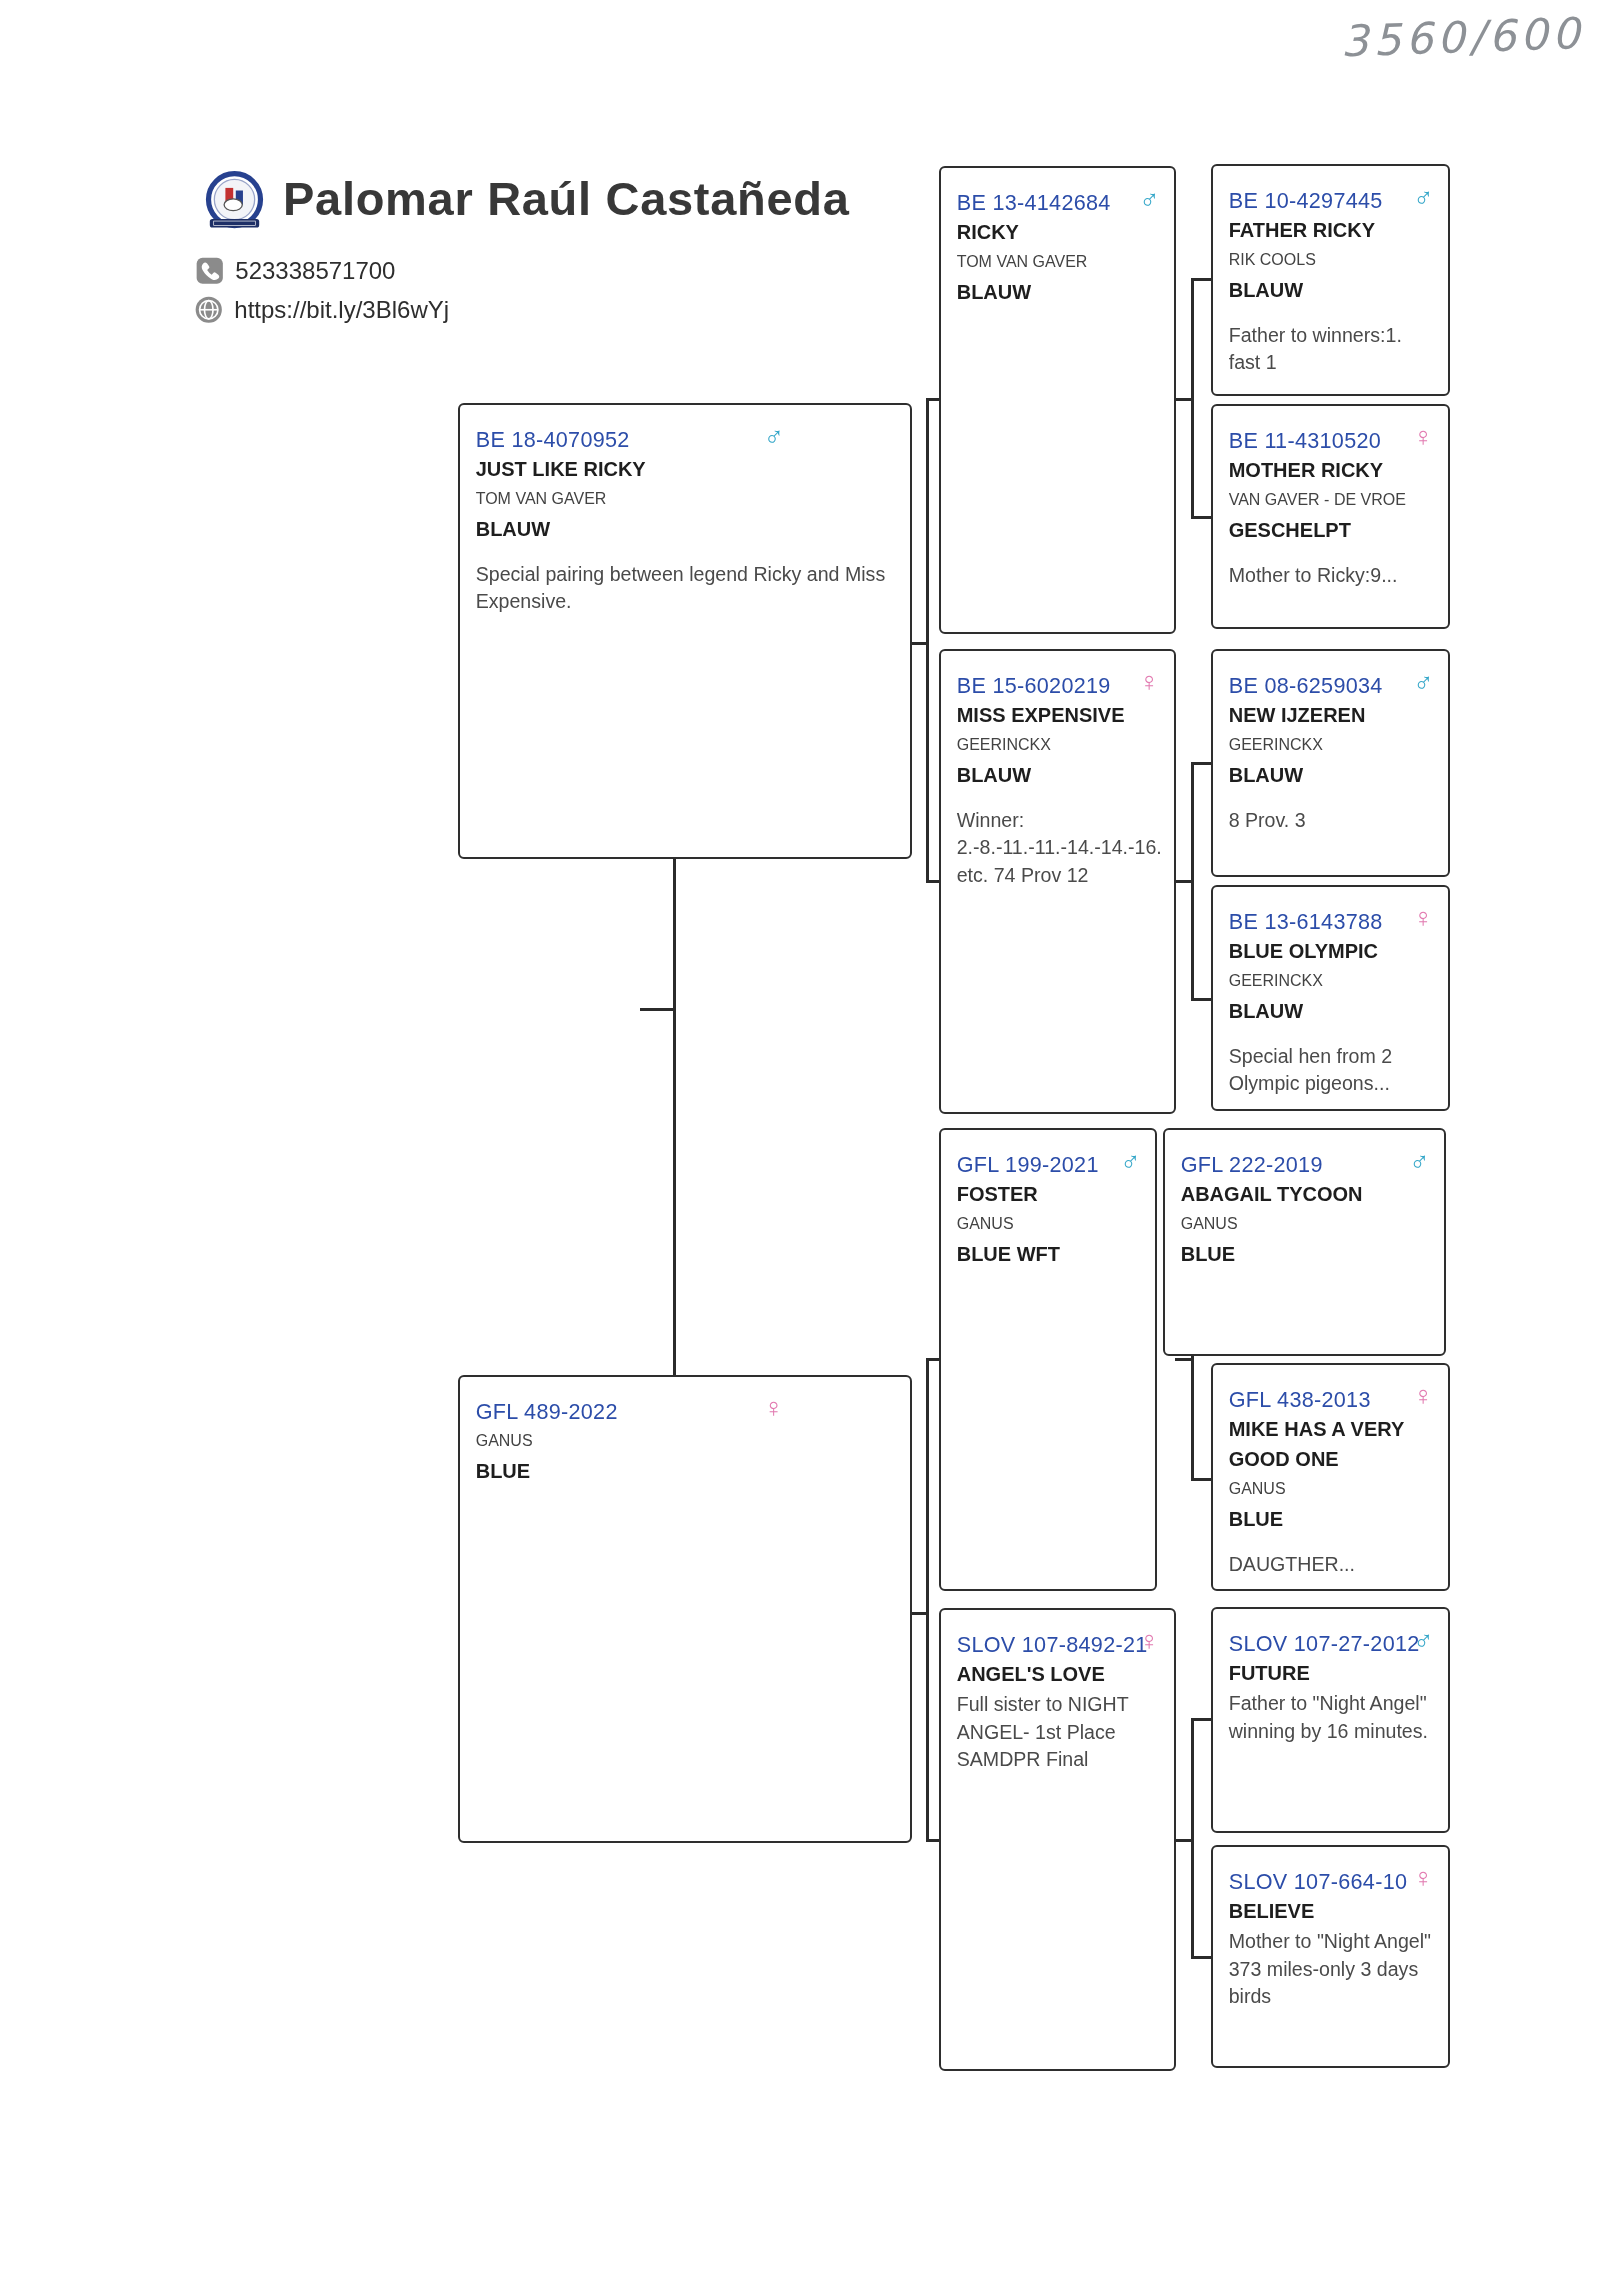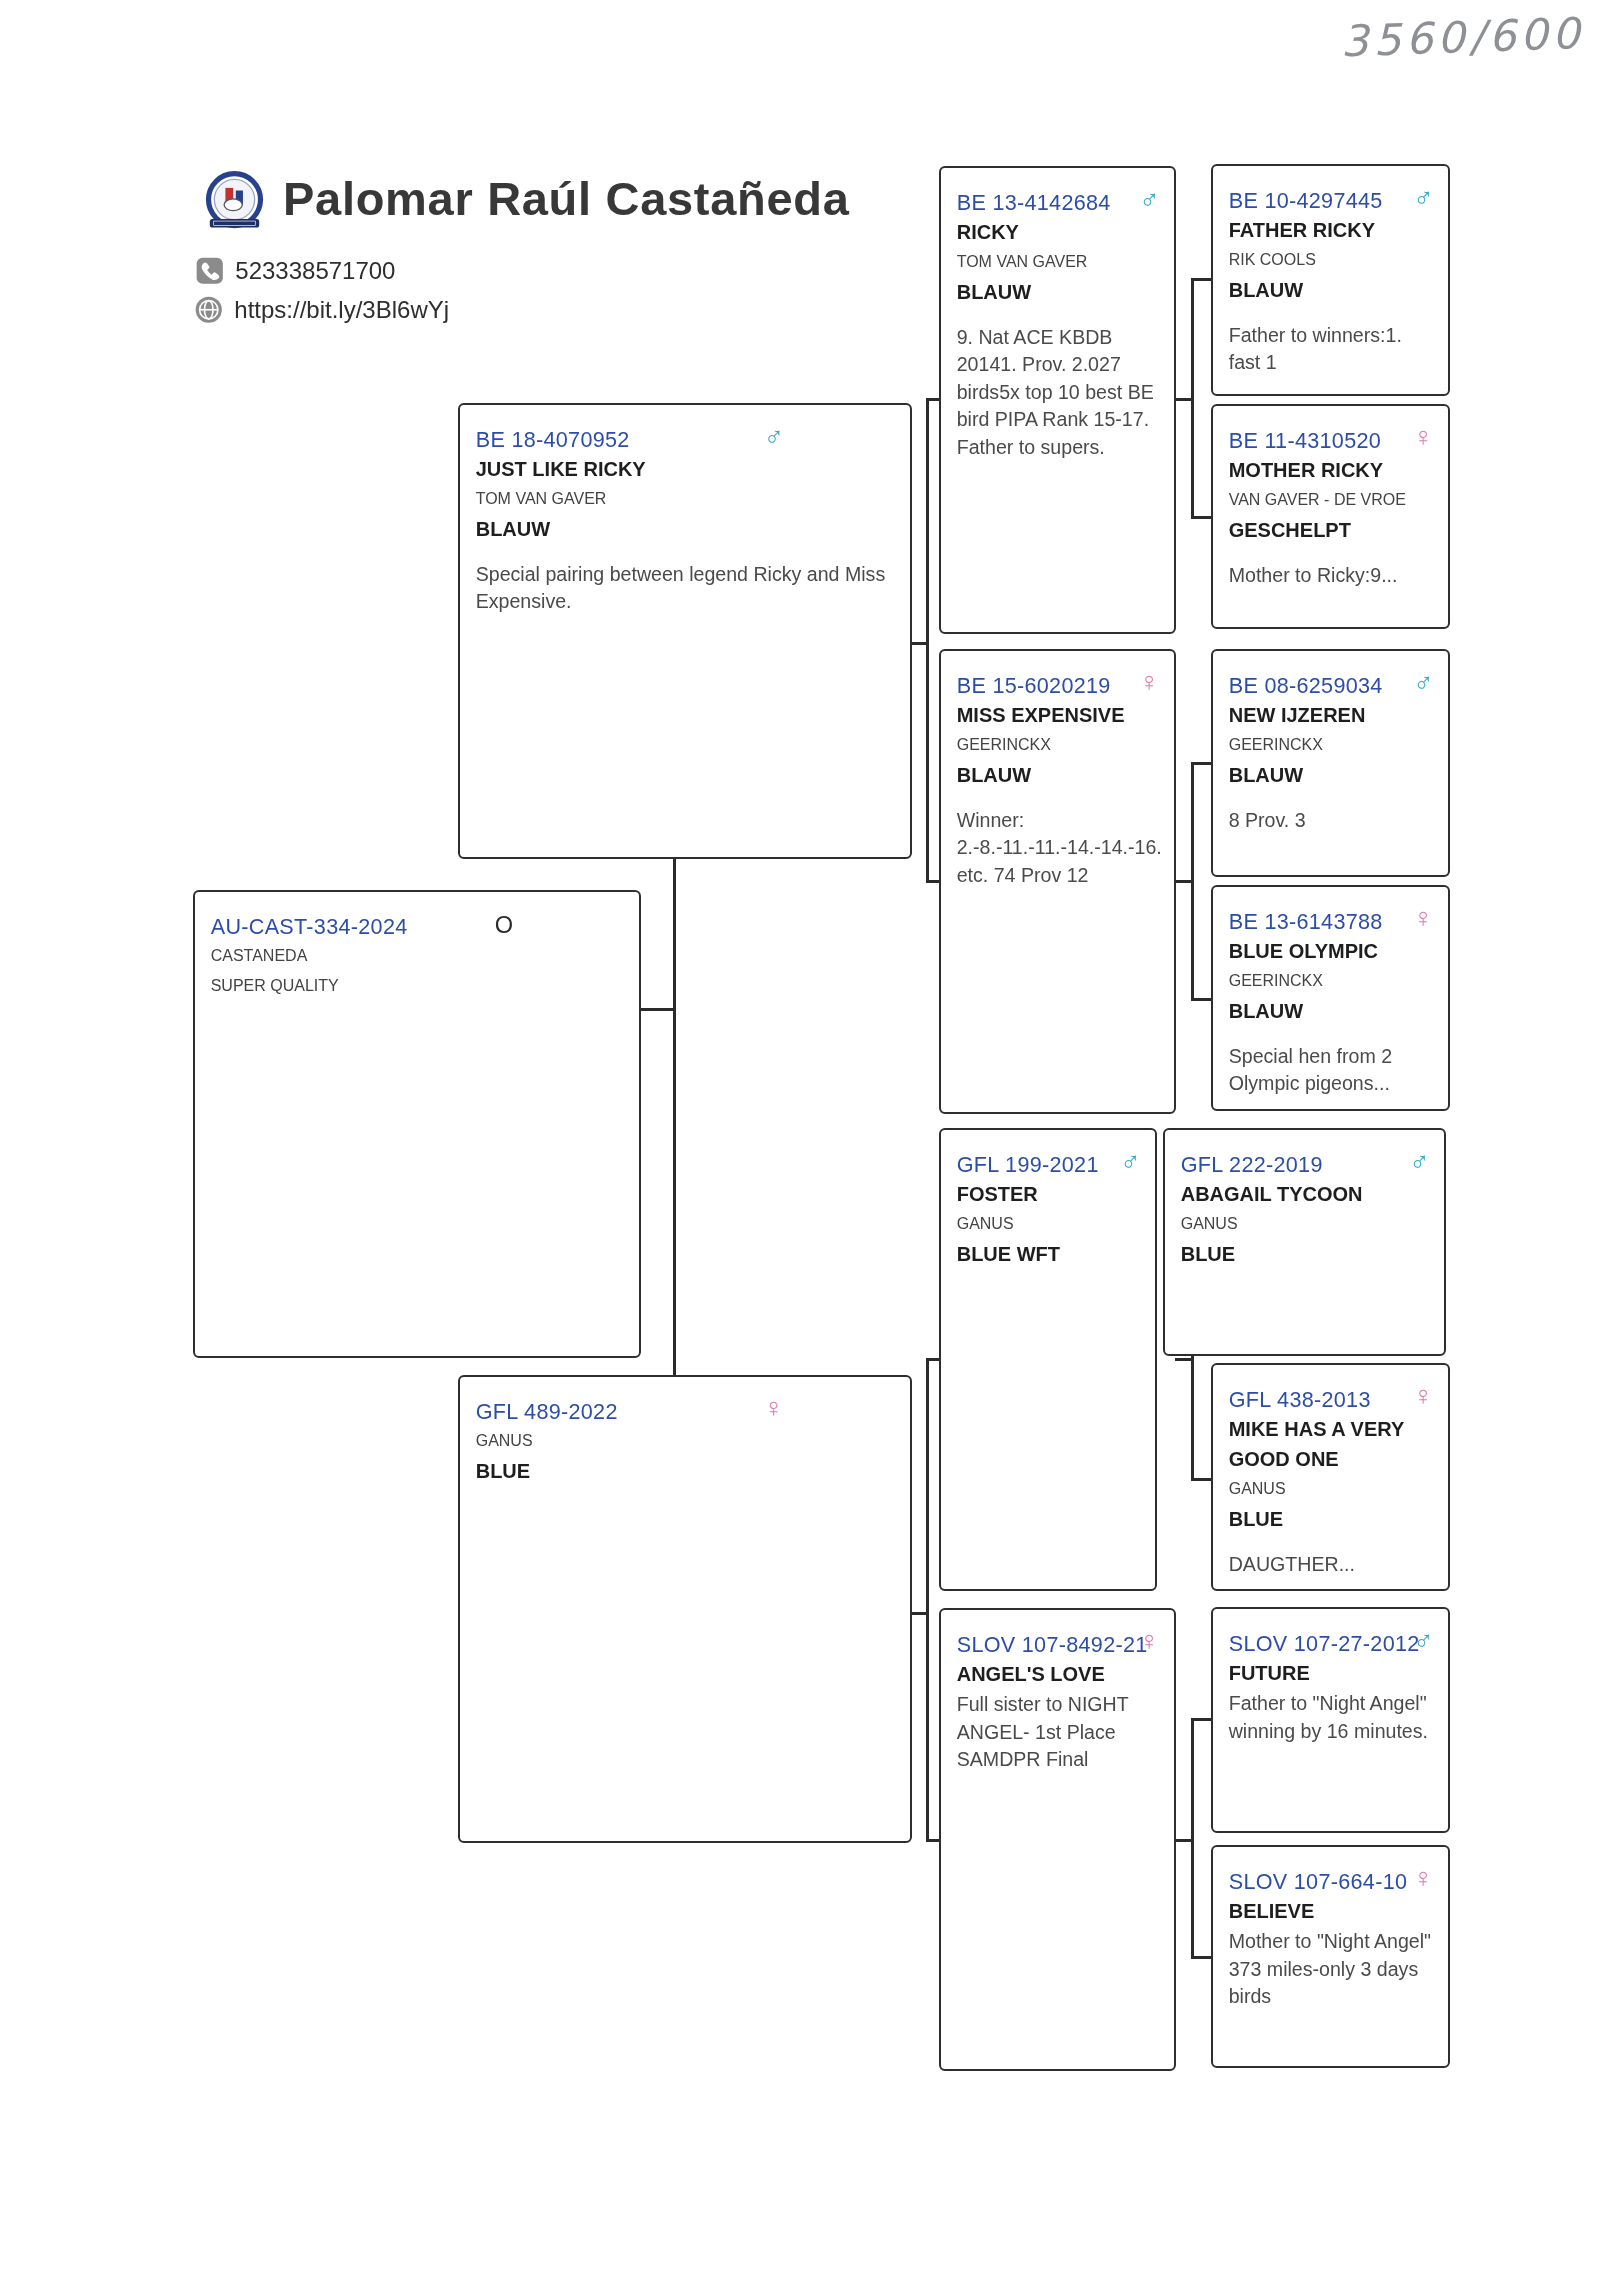--- a/index.html
+++ b/index.html
@@ -101,26 +101,20 @@
     <div class="ln" style="left:1191px;top:1240px;width:2.6px;height:240px"></div>
     <div class="ln" style="left:1191px;top:1240px;width:21px;height:2.6px"></div>
     <div class="ln" style="left:1191px;top:1478px;width:21px;height:2.6px"></div>
 
     <div class="ln" style="left:1175px;top:1839px;width:19px;height:2.6px"></div>
     <div class="ln" style="left:1191px;top:1718px;width:2.6px;height:240px"></div>
     <div class="ln" style="left:1191px;top:1718px;width:21px;height:2.6px"></div>
     <div class="ln" style="left:1191px;top:1956px;width:21px;height:2.6px"></div>
   </div>
 
-  <div class="box wide" style="left:193px;top:890px;width:448px;height:468px">
-    <div class="ring">AU-CAST-334-2024</div>
-    <div class="sex unknown">O</div>
-    <div class="st">CASTANEDA</div>
-    <div class="st">SUPER QUALITY</div>
-  </div>
 
   <div class="box wide" style="left:458px;top:403px;width:454px;height:456px">
     <div class="ring">BE 18-4070952</div>
     <div class="sex male">♂</div>
     <div class="nm">JUST LIKE RICKY</div>
     <div class="st">TOM VAN GAVER</div>
     <div class="cl">BLAUW</div>
     <div class="nt">Special pairing between legend Ricky and Miss Expensive.</div>
   </div>
 
@@ -130,21 +124,20 @@
     <div class="st">GANUS</div>
     <div class="cl">BLUE</div>
   </div>
 
   <div class="box" style="left:939px;top:166px;width:237px;height:468px">
     <div class="ring">BE 13-4142684</div>
     <div class="sex male">♂</div>
     <div class="nm">RICKY</div>
     <div class="st">TOM VAN GAVER</div>
     <div class="cl">BLAUW</div>
-    <div class="nt">9. Nat ACE KBDB 20141. Prov. 2.027 birds5x top 10 best BE bird PIPA Rank 15-17. Father to supers.</div>
   </div>
 
   <div class="box" style="left:939px;top:649px;width:237px;height:465px">
     <div class="ring">BE 15-6020219</div>
     <div class="sex female">♀</div>
     <div class="nm">MISS EXPENSIVE</div>
     <div class="st">GEERINCKX</div>
     <div class="cl">BLAUW</div>
     <div class="nt">Winner:
 2.-8.-11.-11.-14.-14.-16. etc. 74 Prov 12</div>

